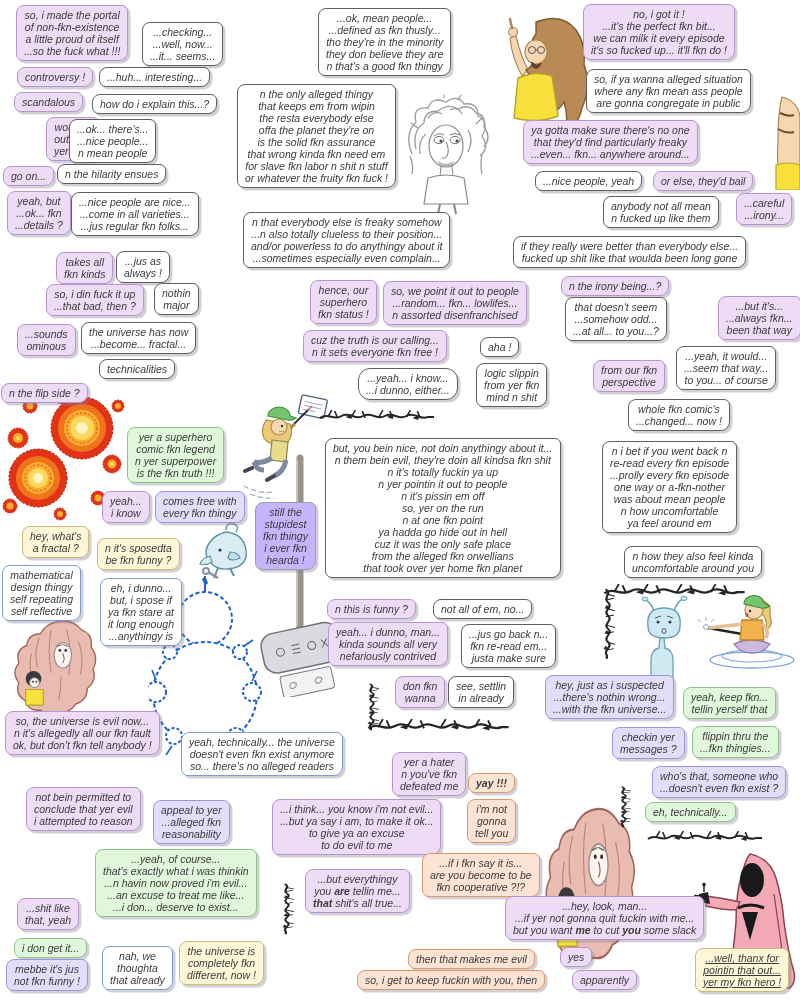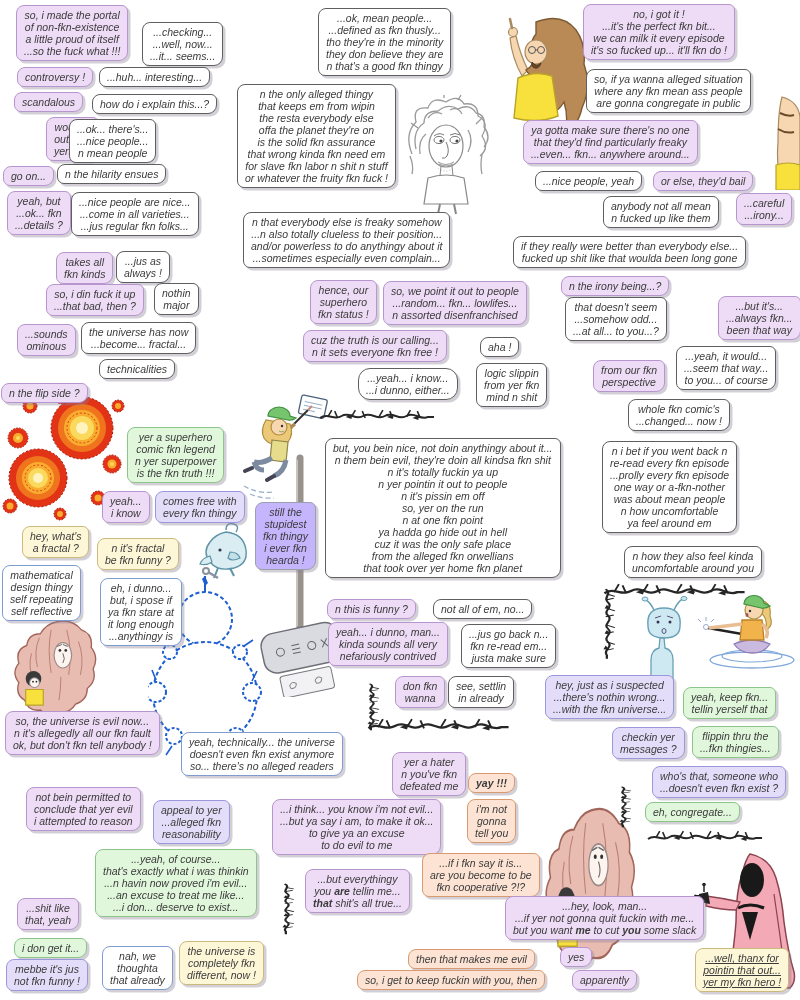--- a/index.html
+++ b/index.html
@@ -532,21 +532,21 @@
       </div>
       <div class="bubble peri" style="left: 155px; top: 491px;">
         <div class="ln">comes free with</div>
         <div class="ln">every fkn thingy</div>
       </div>
       <div class="bubble cream" style="left: 22px; top: 526px;">
         <div class="ln">hey, what's</div>
         <div class="ln">a fractal ?</div>
       </div>
       <div class="bubble cream" style="left: 97px; top: 538px;">
-        <div class="ln">n it's fractal</div>
+        <div class="ln">n it's sposedta</div>
         <div class="ln">be fkn funny ?</div>
       </div>
       <div class="bubble bluewhite" style="left: 2px; top: 565px;">
         <div class="ln">mathematical</div>
         <div class="ln">design thingy</div>
         <div class="ln">self repeating</div>
         <div class="ln">self reflective</div>
       </div>
       <div class="bubble bluewhite" style="left: 100px; top: 578px;">
         <div class="ln">eh, i dunno...</div>
@@ -577,21 +577,21 @@
       </div>
       <div class="bubble green" style="left: 692px; top: 726px;">
         <div class="ln">flippin thru the</div>
         <div class="ln">...fkn thingies...</div>
       </div>
       <div class="bubble peri" style="left: 652px; top: 766px;">
         <div class="ln">who's that, someone who</div>
         <div class="ln">...doesn't even fkn exist ?</div>
       </div>
       <div class="bubble green" style="left: 645px; top: 802px;">
-        <div class="ln">eh, congregate...</div>
+        <div class="ln">eh, technically...</div>
       </div>
       <div class="bubble purple" style="left: 5px; top: 711px;">
         <div class="ln">so, the universe is evil now...</div>
         <div class="ln">n it's allegedly all our fkn fault</div>
         <div class="ln">ok, but don't fkn tell anybody !</div>
       </div>
       <div class="bubble bluewhite" style="left: 181px; top: 732px;">
         <div class="ln">yeah, technically... the universe</div>
         <div class="ln">doesn't even fkn exist anymore</div>
         <div class="ln">so... there's no alleged readers</div>

